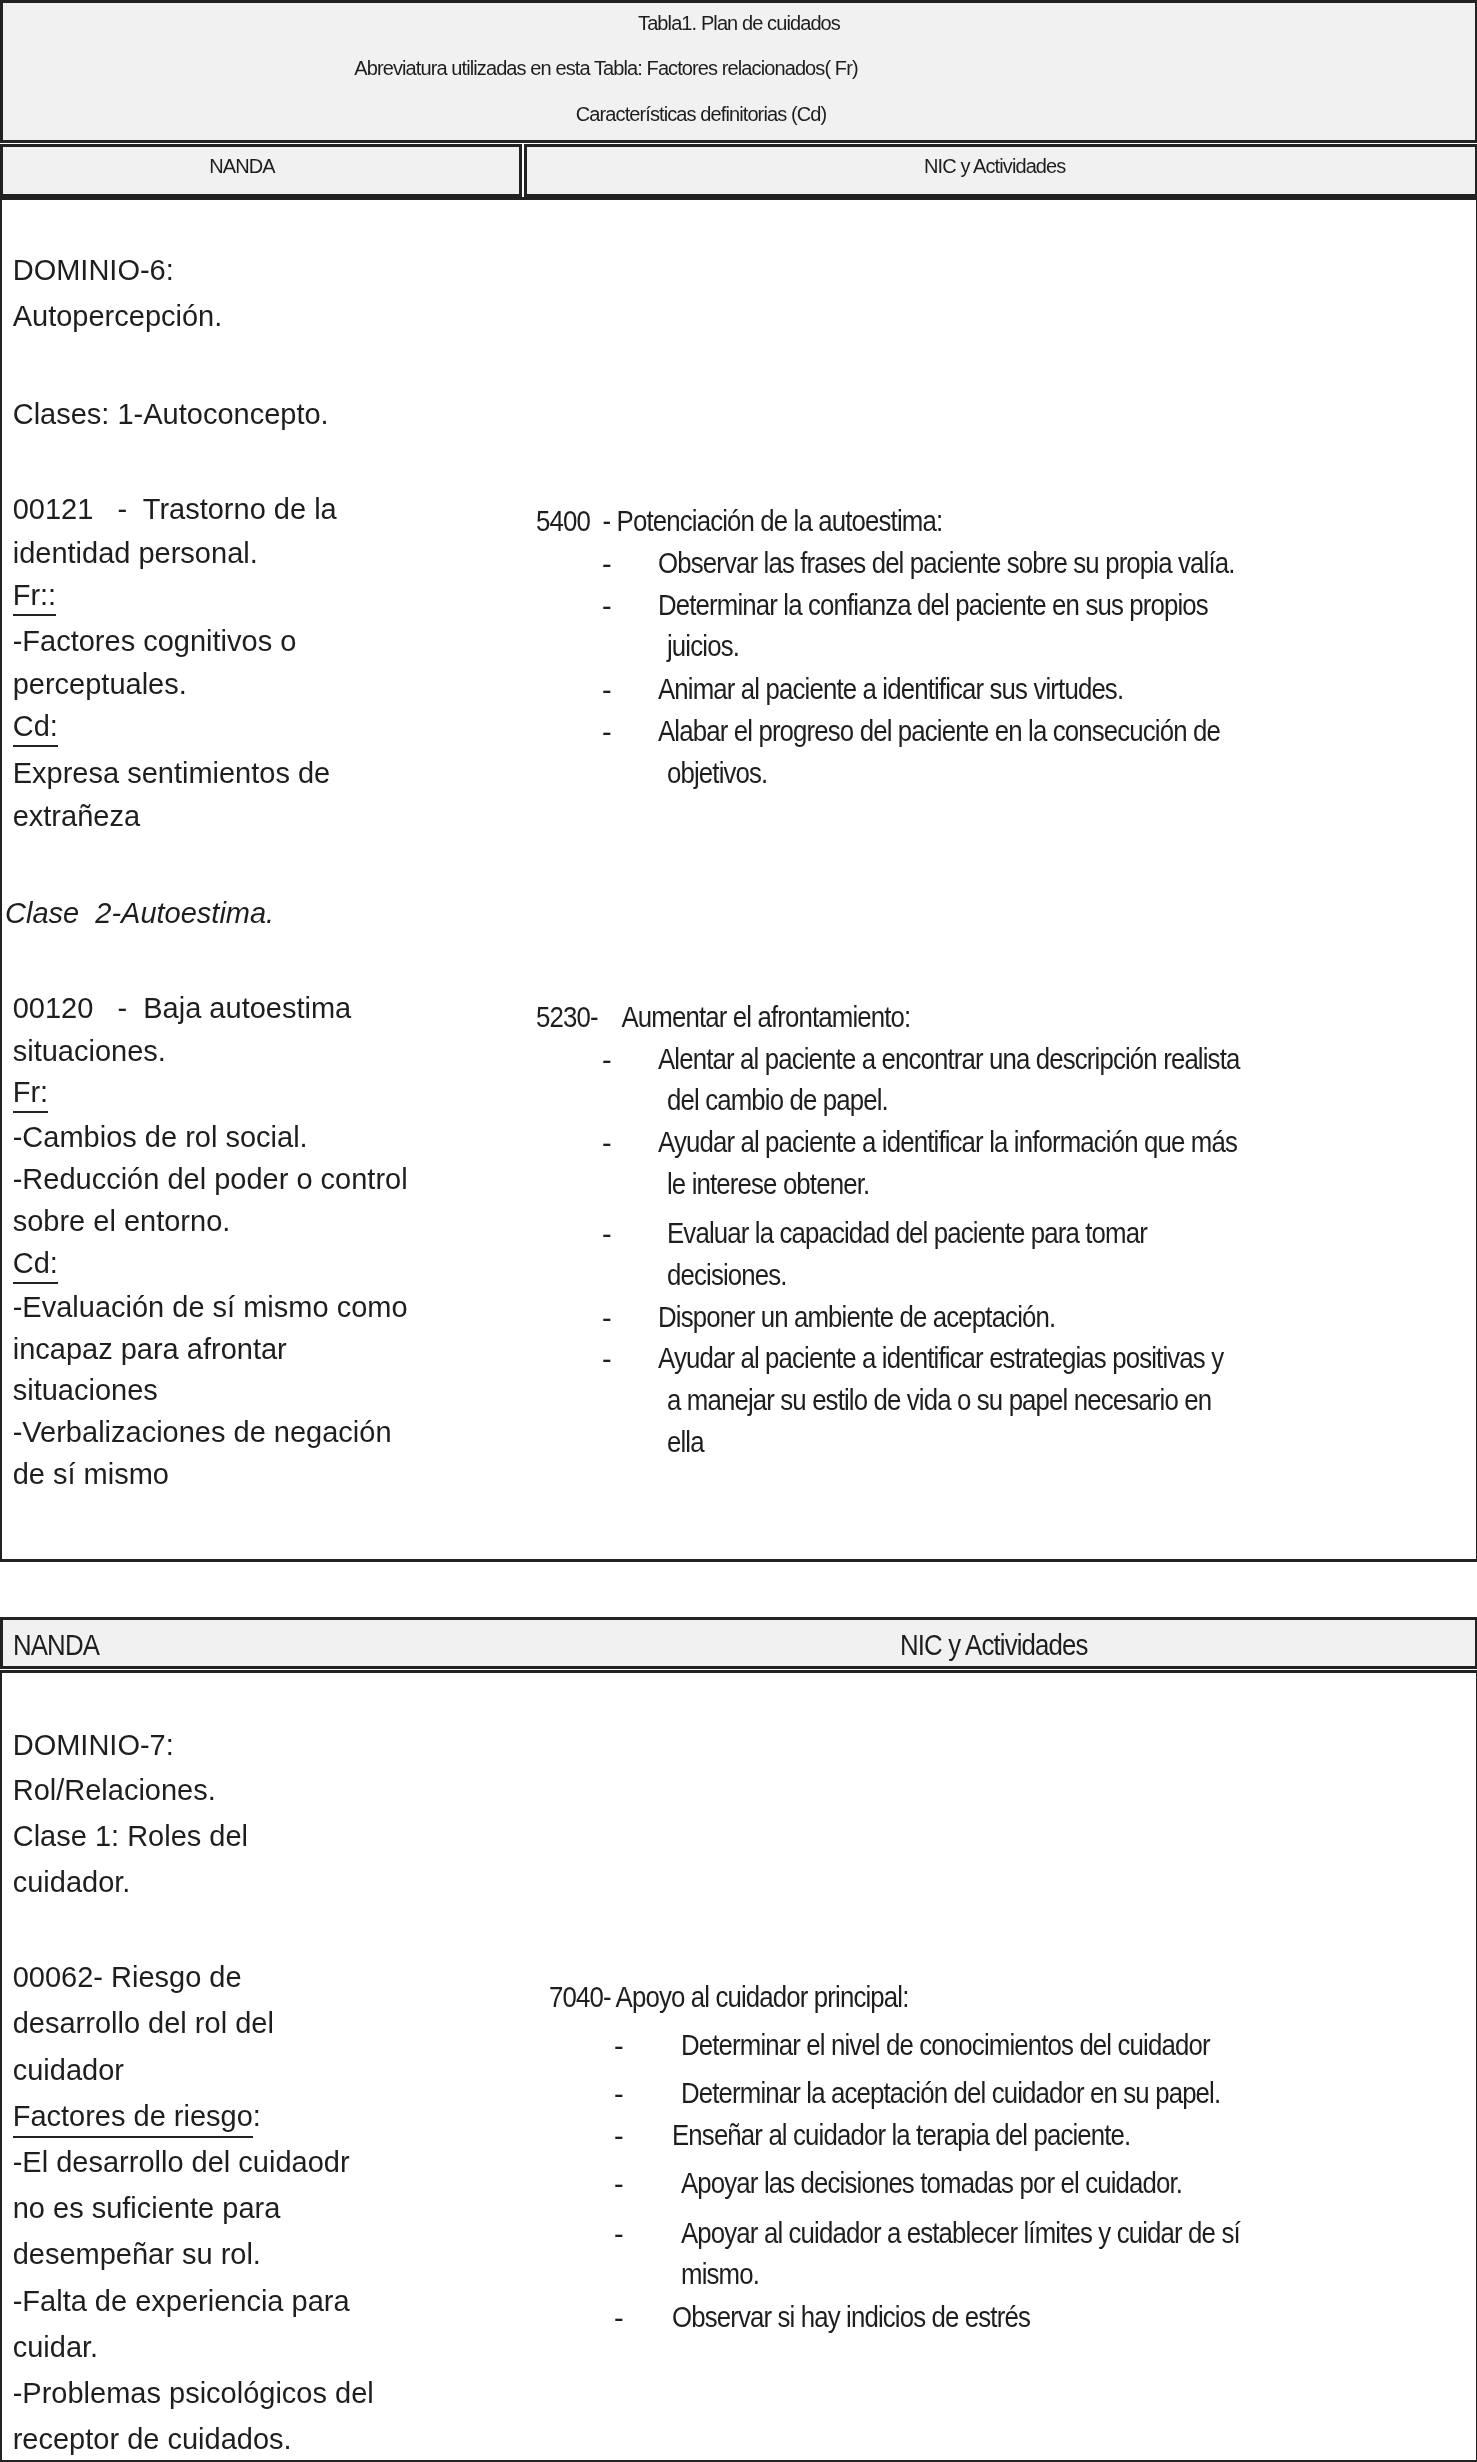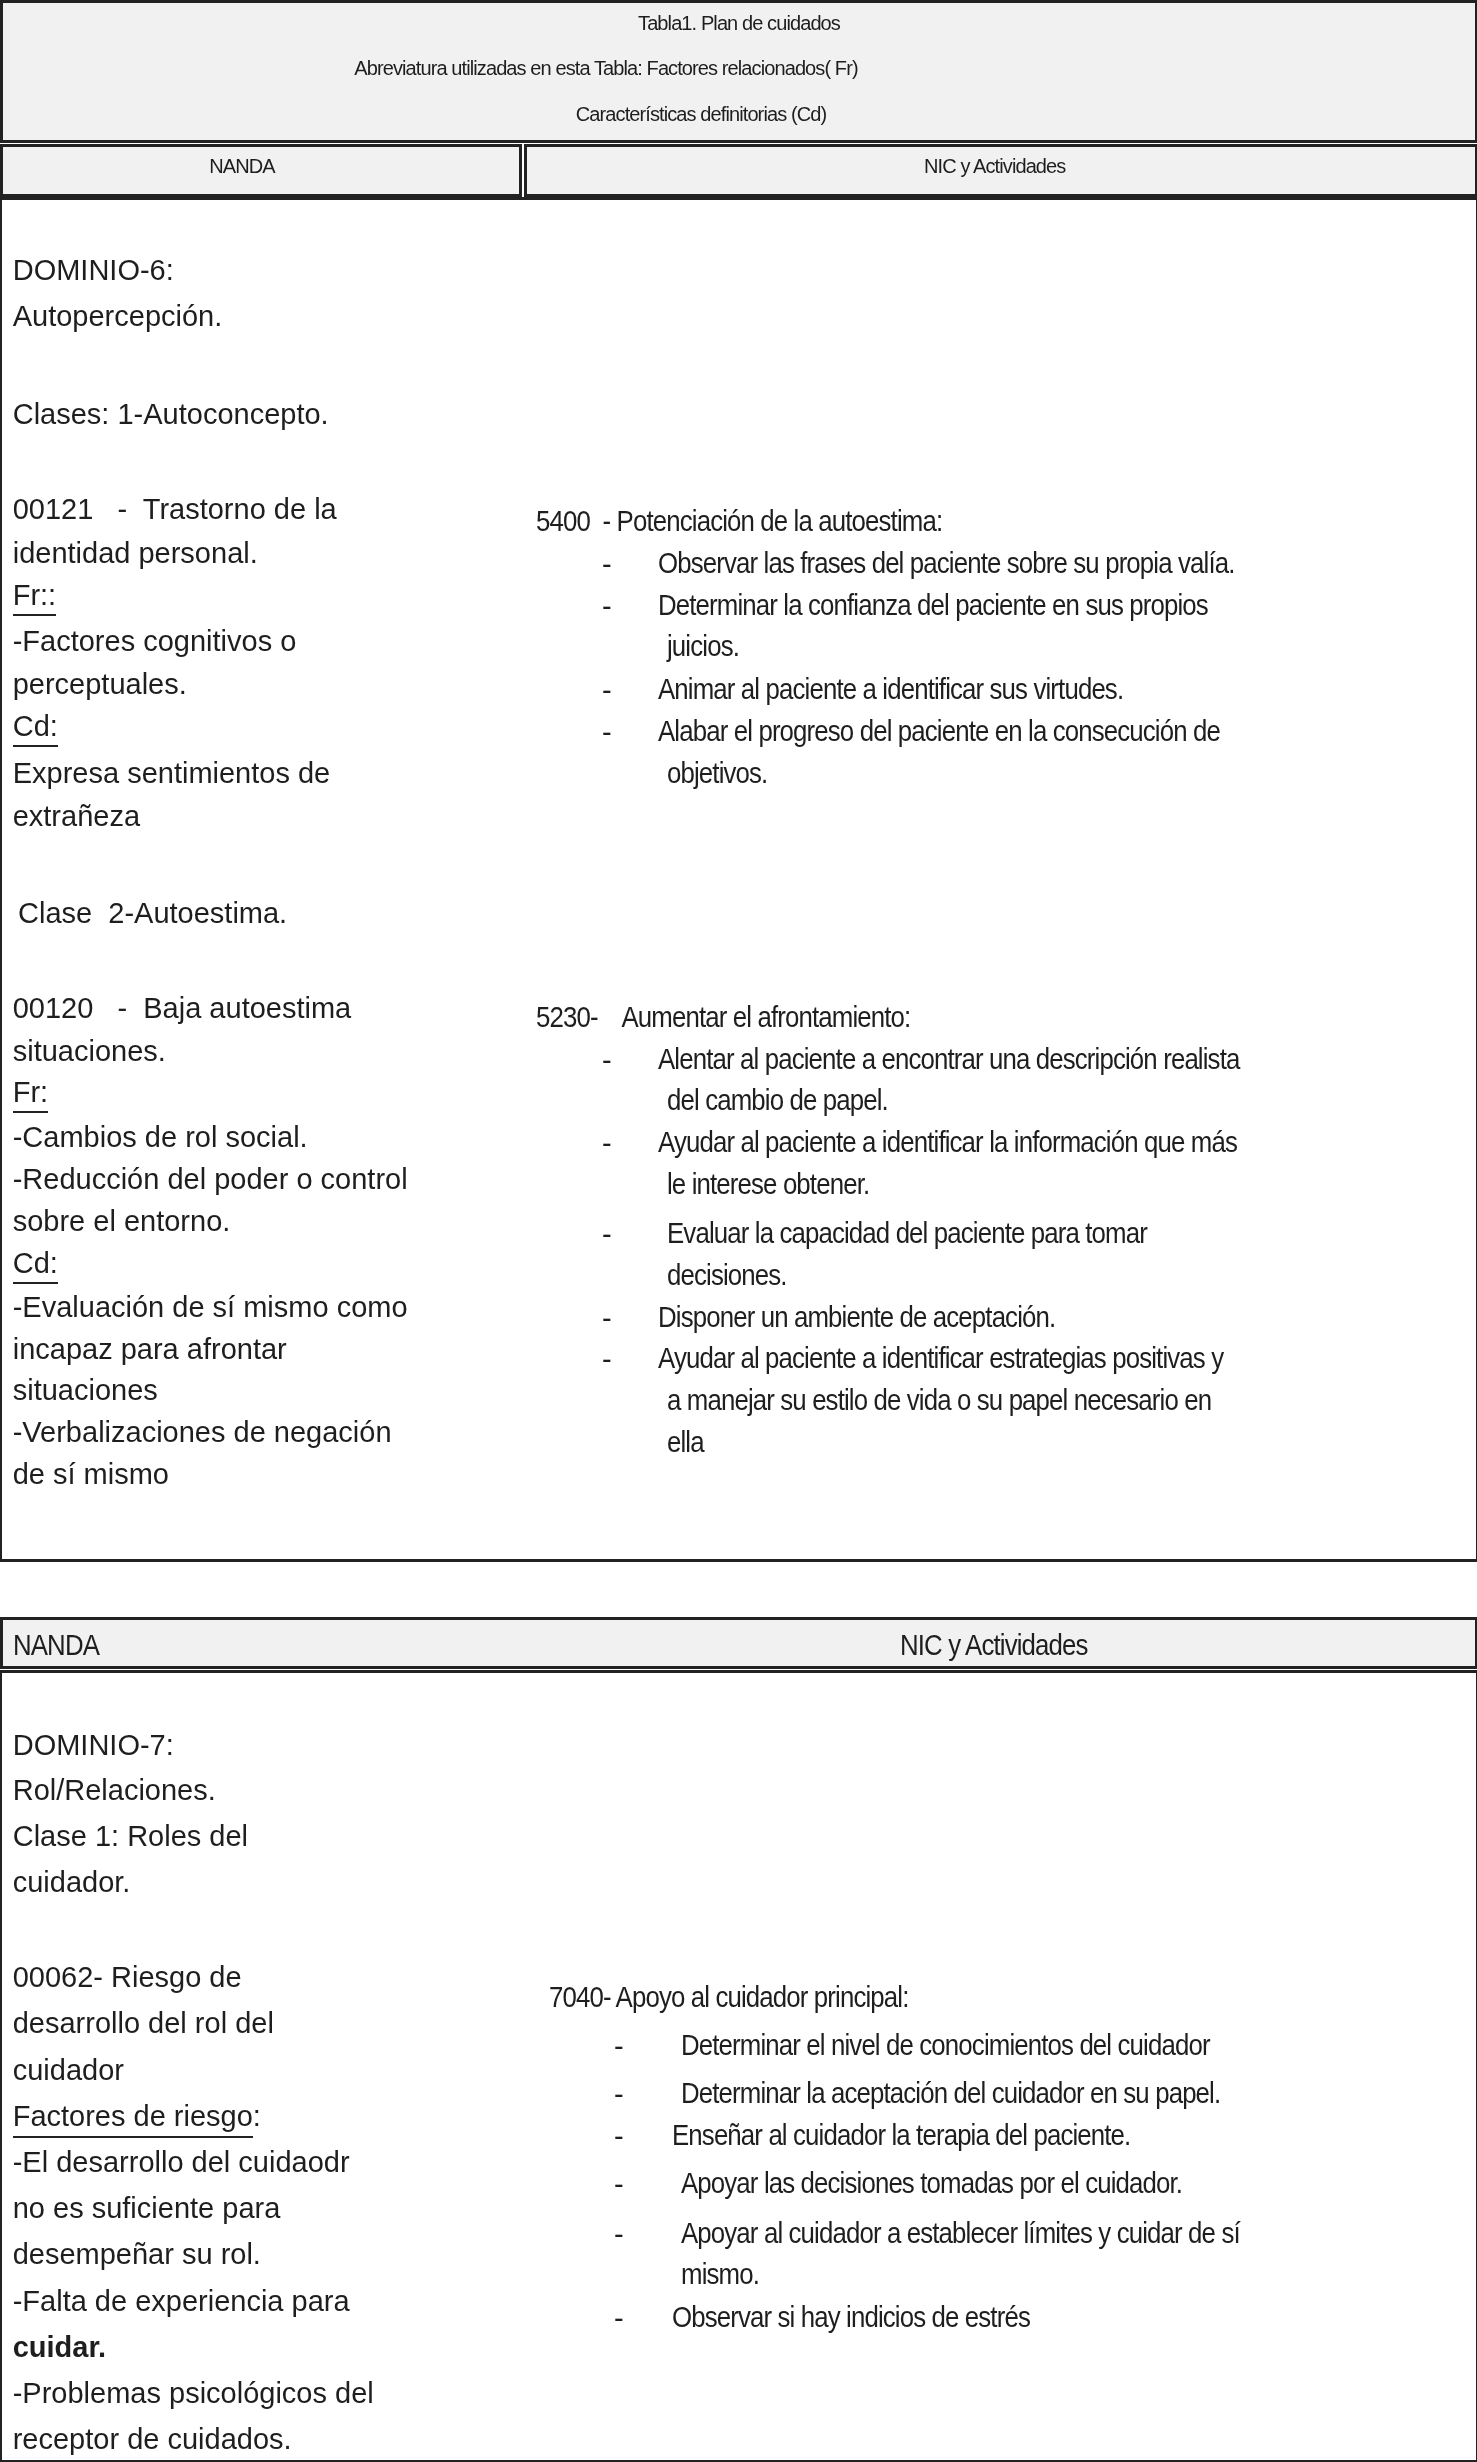--- a/index.html
+++ b/index.html
@@ -39,21 +39,21 @@
 <div class="ln" style="left:12.7px;top:400px;">Clases: 1-Autoconcepto.</div>
 <div class="ln" style="left:12.7px;top:495px;white-space:pre;">00121   -  Trastorno de la</div>
 <div class="ln" style="left:12.7px;top:539px;">identidad personal.</div>
 <div class="ln under" style="left:12.7px;top:581px;">Fr::</div>
 <div class="ln" style="left:12.7px;top:627px;">-Factores cognitivos o</div>
 <div class="ln" style="left:12.7px;top:670px;">perceptuales.</div>
 <div class="ln under" style="left:12.7px;top:712px;">Cd:</div>
 <div class="ln" style="left:12.7px;top:759px;">Expresa sentimientos de</div>
 <div class="ln" style="left:12.7px;top:802px;">extrañeza</div>
 
-<div class="ln" style="left:18px;top:899px;white-space:pre;">Clase  2-Autoestima.</div>
+<div class="ln" style="left:5px;top:899px;white-space:pre;font-style:italic;">Clase  2-Autoestima.</div>
 <div class="ln" style="left:12.7px;top:994px;white-space:pre;">00120   -  Baja autoestima</div>
 <div class="ln" style="left:12.7px;top:1037px;">situaciones.</div>
 <div class="ln under" style="left:12.7px;top:1078px;">Fr:</div>
 <div class="ln" style="left:12.7px;top:1123px;">-Cambios de rol social.</div>
 <div class="ln" style="left:12.7px;top:1165px;">-Reducción del poder o control</div>
 <div class="ln" style="left:12.7px;top:1207px;">sobre el entorno.</div>
 <div class="ln under" style="left:12.7px;top:1249px;">Cd:</div>
 <div class="ln" style="left:12.7px;top:1293px;">-Evaluación de sí mismo como</div>
 <div class="ln" style="left:12.7px;top:1335px;">incapaz para afrontar</div>
 <div class="ln" style="left:12.7px;top:1376px;">situaciones</div>
@@ -106,21 +106,21 @@
 <div class="ln" style="left:12.7px;top:1963px;">00062- Riesgo de</div>
 <div class="ln" style="left:12.7px;top:2009px;">desarrollo del rol del</div>
 <div class="ln" style="left:12.7px;top:2056px;">cuidador</div>
 <div class="ln" style="left:12.7px;top:2102px;">
   <span class="under">Factores de riesgo</span><span>:</span>
 </div>
 <div class="ln" style="left:12.7px;top:2148px;">-El desarrollo del cuidaodr</div>
 <div class="ln" style="left:12.7px;top:2194px;">no es suficiente para</div>
 <div class="ln" style="left:12.7px;top:2240px;">desempeñar su rol.</div>
 <div class="ln" style="left:12.7px;top:2287px;">-Falta de experiencia para</div>
-<div class="ln" style="left:12.7px;top:2333px;font-weight:bold;">cuidar.</div>
+<div class="ln" style="left:12.7px;top:2333px;">cuidar.</div>
 <div class="ln" style="left:12.7px;top:2379px;">-Problemas psicológicos del</div>
 <div class="ln" style="left:12.7px;top:2425px;">receptor de cuidados.</div>
 
 <div class="ln cond" style="left:549px;top:1982px;">7040- Apoyo al cuidador principal:</div>
 
 <div class="dash" style="left:614px;top:2030px;">-</div>
 <div class="ln cond" style="left:681px;top:2030px;">Determinar el nivel de conocimientos del cuidador</div>
 <div class="dash" style="left:614px;top:2078px;">-</div>
 <div class="ln cond" style="left:681px;top:2078px;">Determinar la aceptación del cuidador en su papel.</div>
 <div class="dash" style="left:614px;top:2120px;">-</div>

